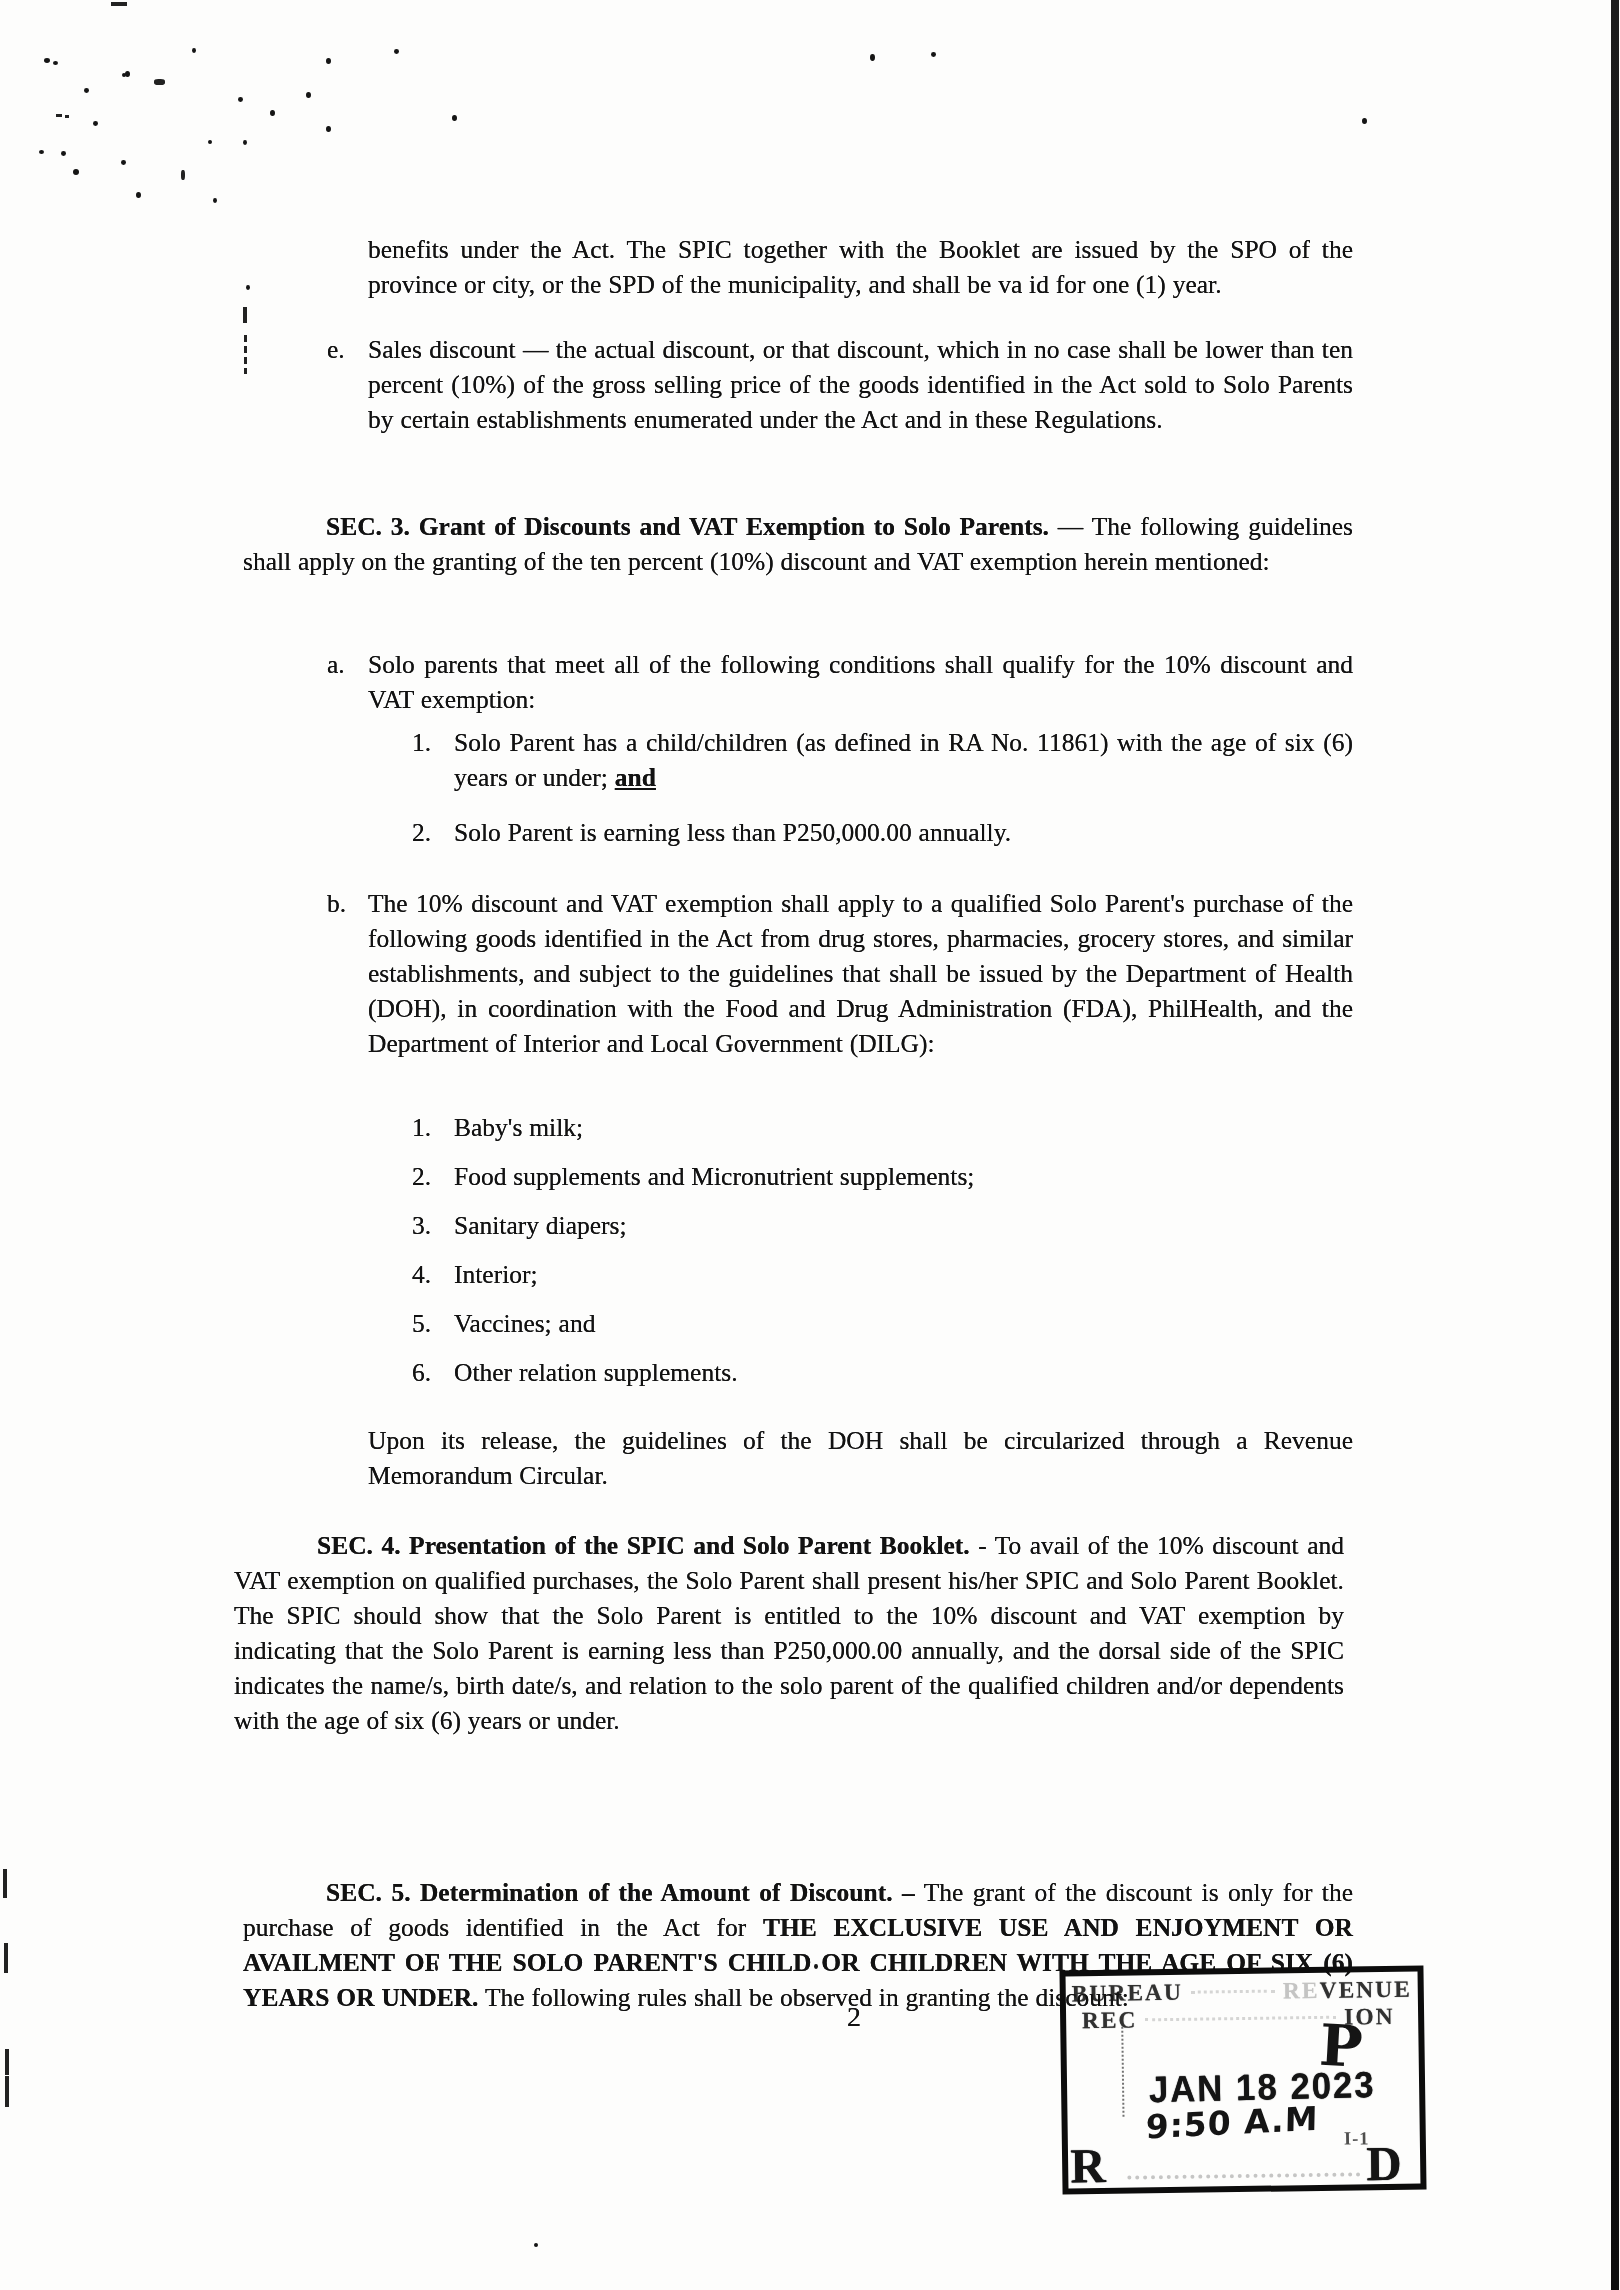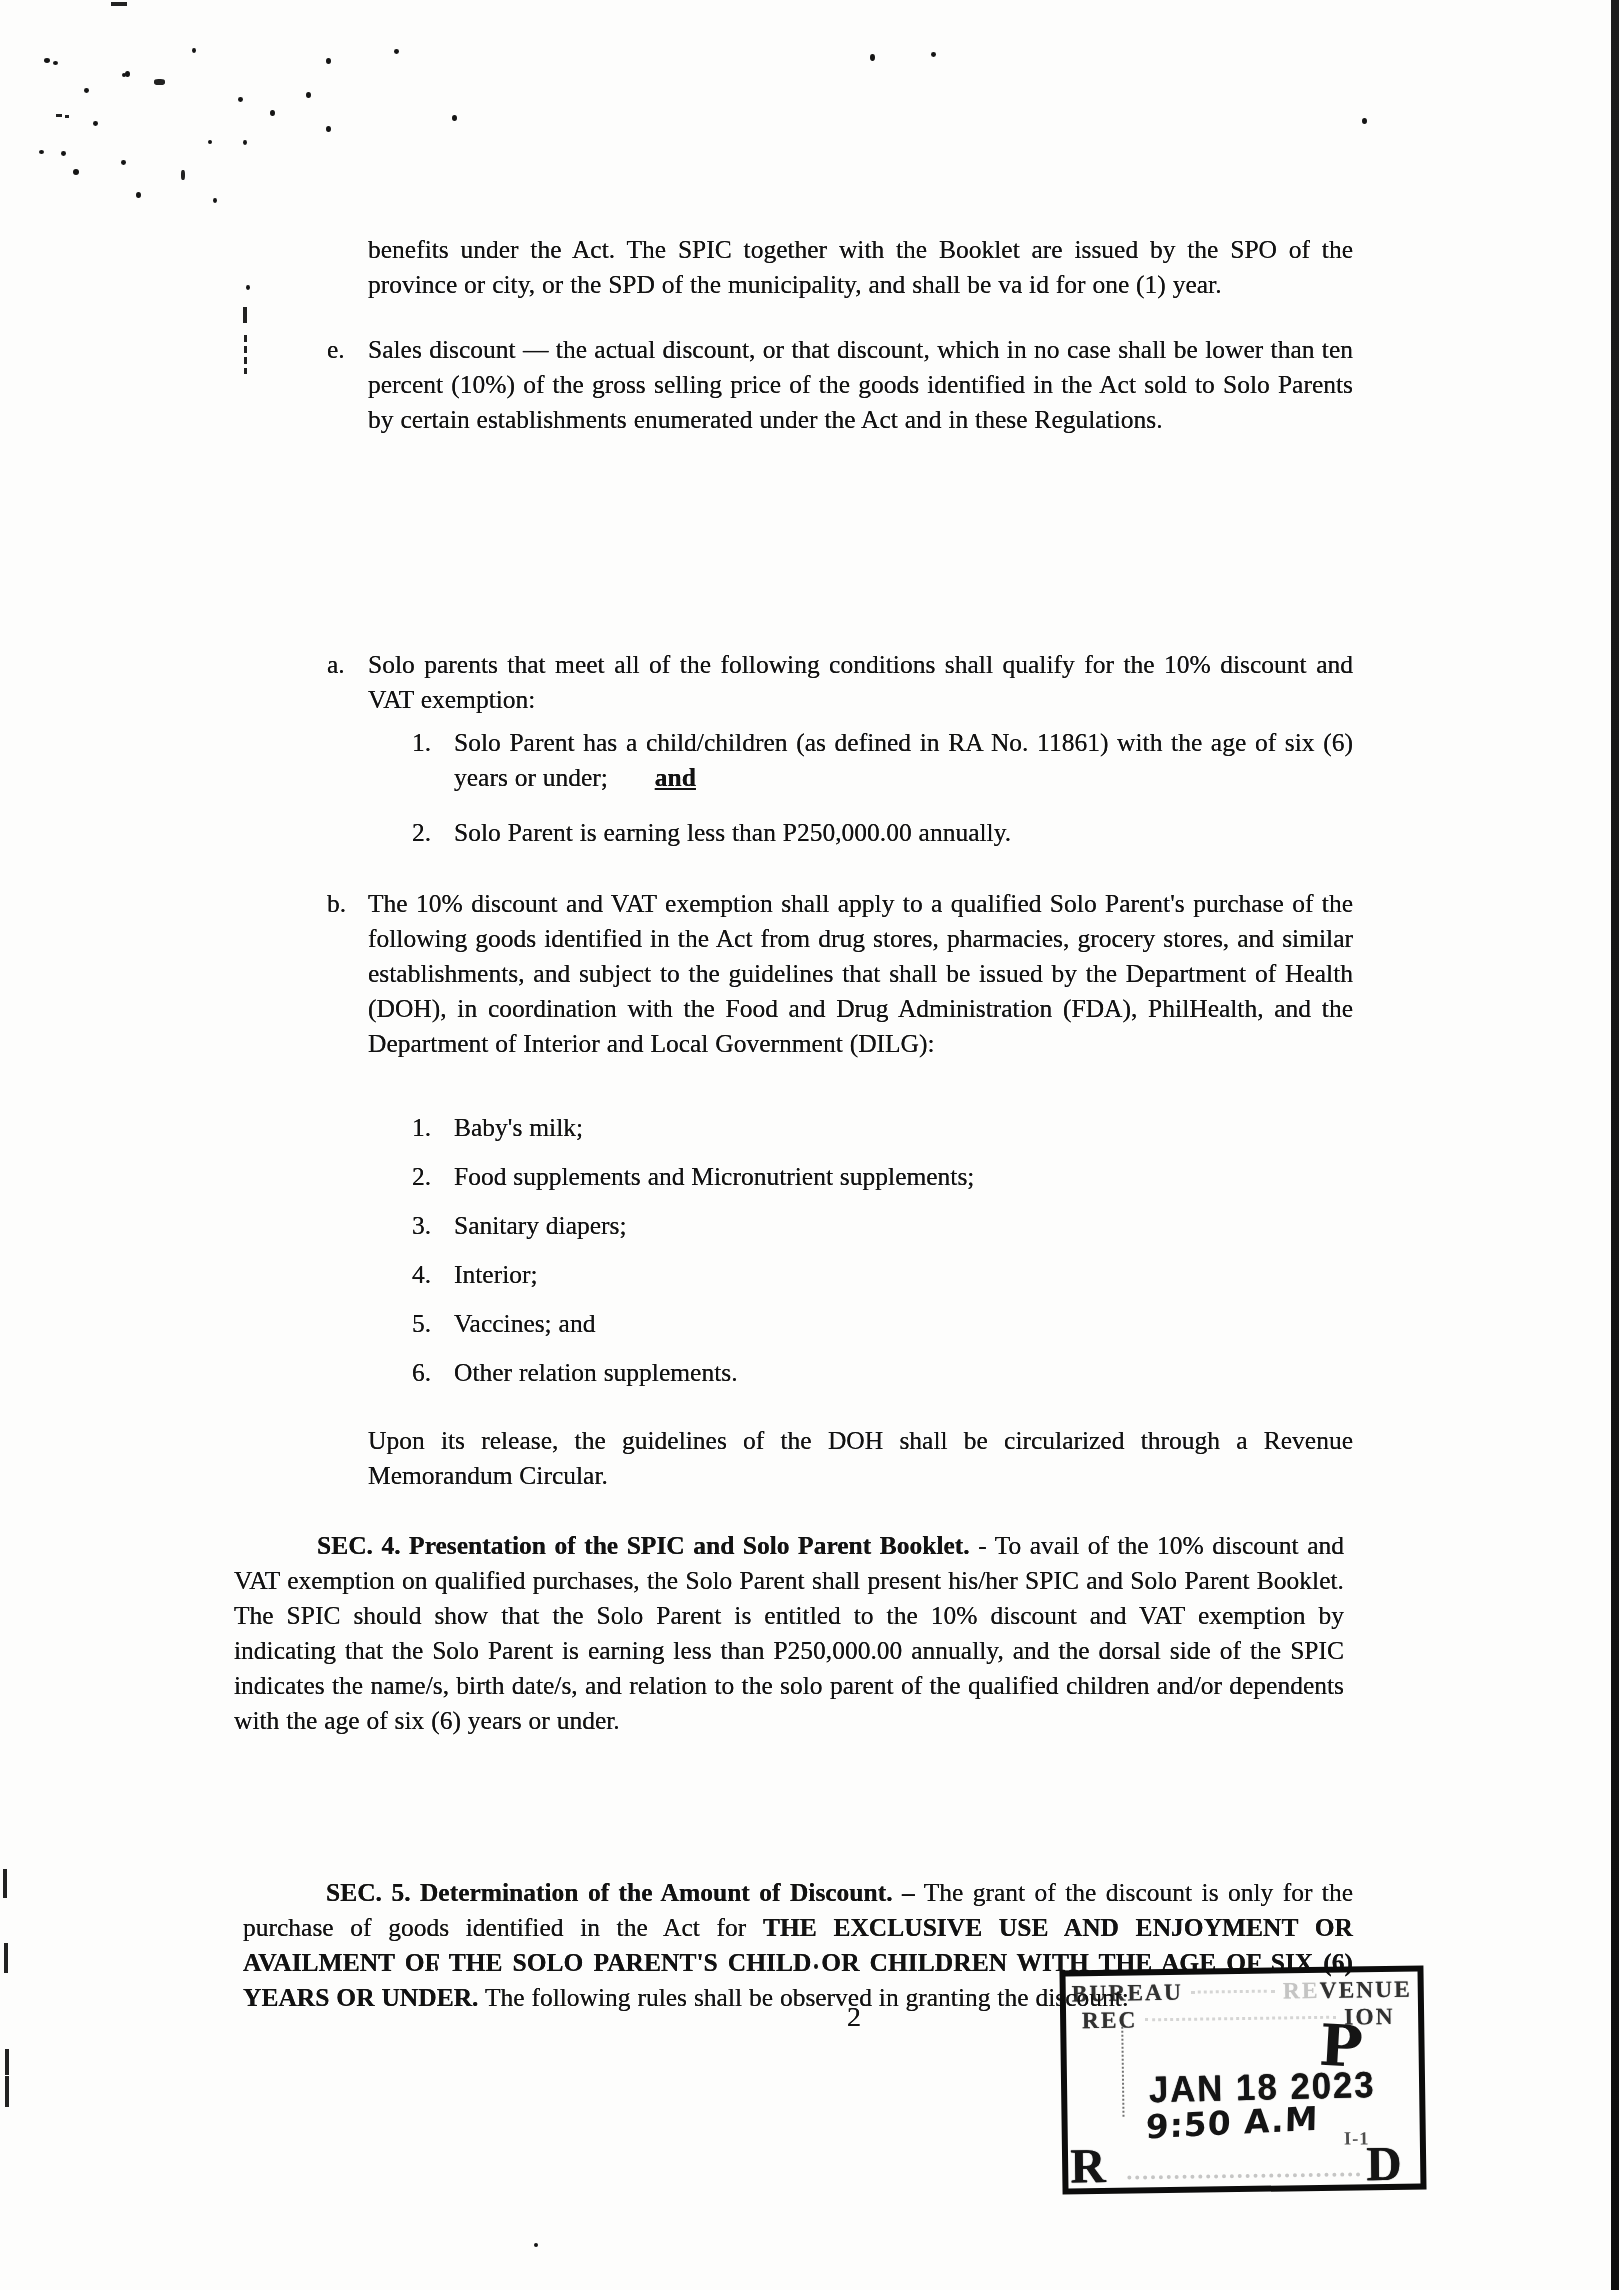--- a/index.html
+++ b/index.html
@@ -9,21 +9,21 @@
     background:#fdfdfc; overflow:hidden;
     font-family:"Liberation Serif", serif; color:#121212;padding-left:44px;
   }
   
   .txt {
     position:absolute; font-size:25.5px; line-height:35px;
     text-align:justify; word-spacing:0.5px;
     text-shadow:0 0 0.6px rgba(0,0,0,0.85);
   }
   .b { font-weight:bold; }
-  .u { text-decoration:underline;margin-left:40px; }
+  .u { text-decoration:underline; }
   .hang { }
   .hang .lbl { position:absolute; left:-41px; top:0; }
   .sub .lbl { position:absolute; left:-42px; top:0; }
   .indent { text-indent:83px; }
   .pagenum { position:absolute; font-size:28px; text-shadow:0 0 0.6px rgba(0,0,0,.85); }
 
   
   .sp { position:absolute; background:#151515; border-radius:50%; display:block; }
   .bar { position:absolute; background:#222; display:block; }
   .edge-bar { position:absolute; right:1px; top:0; width:7.8px; height:2291px; background:linear-gradient(to bottom,#1c1c1c,#0d0d0d); }
@@ -71,20 +71,23 @@
 
 <div class="page">
 
   <div class="txt" style="left:368px; top:232px; width:985px;">benefits under the Act. The SPIC together with the Booklet are issued by the SPO of the province or city, or the SPD of the municipality, and shall be va id for one (1) year.</div>
 
   <div class="txt hang" style="left:368px; top:332px; width:985px;">
     <span class="lbl">e.</span>
     <span>Sales discount — the actual discount, or that discount, which in no case shall be lower than ten percent (10%) of the gross selling price of the goods identified in the Act sold to Solo Parents by certain establishments enumerated under the Act and in these Regulations.</span>
   </div>
 
+  <div class="txt indent" style="left:243px; top:509px; width:1110px;">
+    <span class="b">SEC. 3. Grant of Discounts and VAT Exemption to Solo Parents.</span><span> — The following guidelines shall apply on the granting of the ten percent (10%) discount and VAT exemption herein mentioned:</span>
+  </div>
 
   <div class="txt hang" style="left:368px; top:647px; width:985px;">
     <span class="lbl">a.</span>
     <span>Solo parents that meet all of the following conditions shall qualify for the 10% discount and VAT exemption:</span>
   </div>
 
   <div class="txt sub" style="left:454px; top:725px; width:899px;">
     <span class="lbl">1.</span>
     <span>Solo Parent has a child/children (as defined in RA No. 11861) with the age of six (6) years or under; </span><span class="b u">and</span>
   </div>

